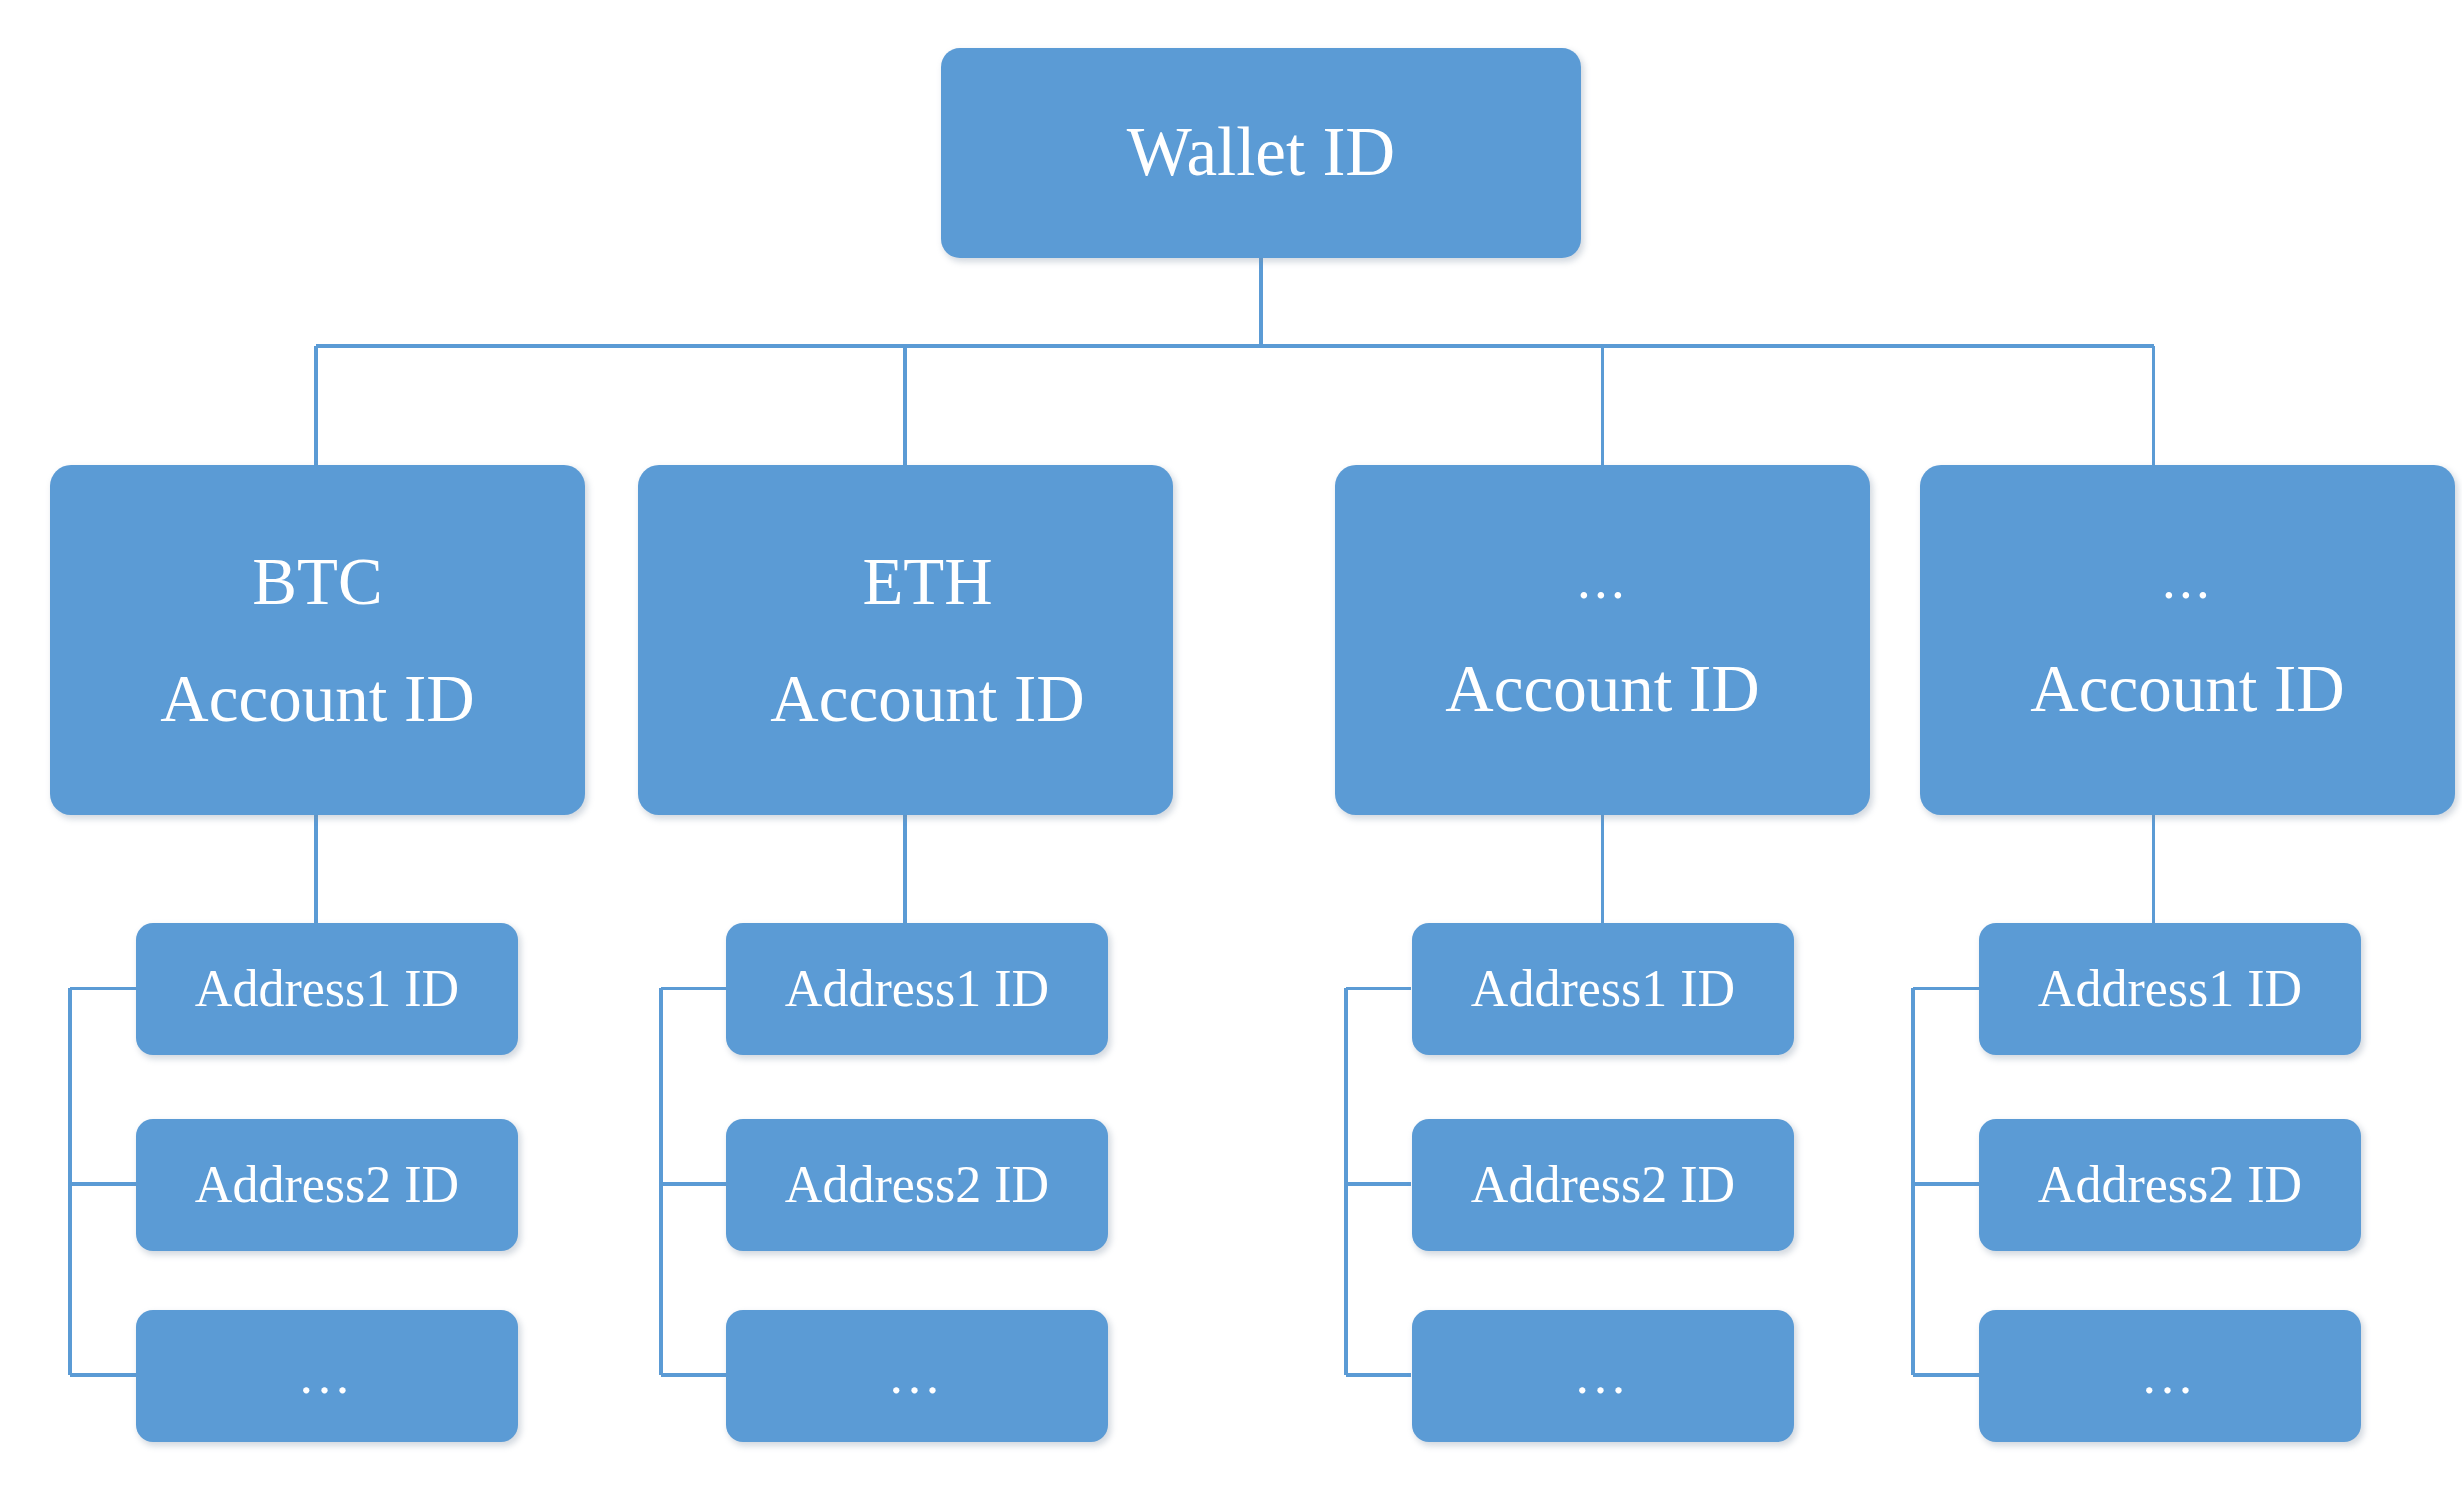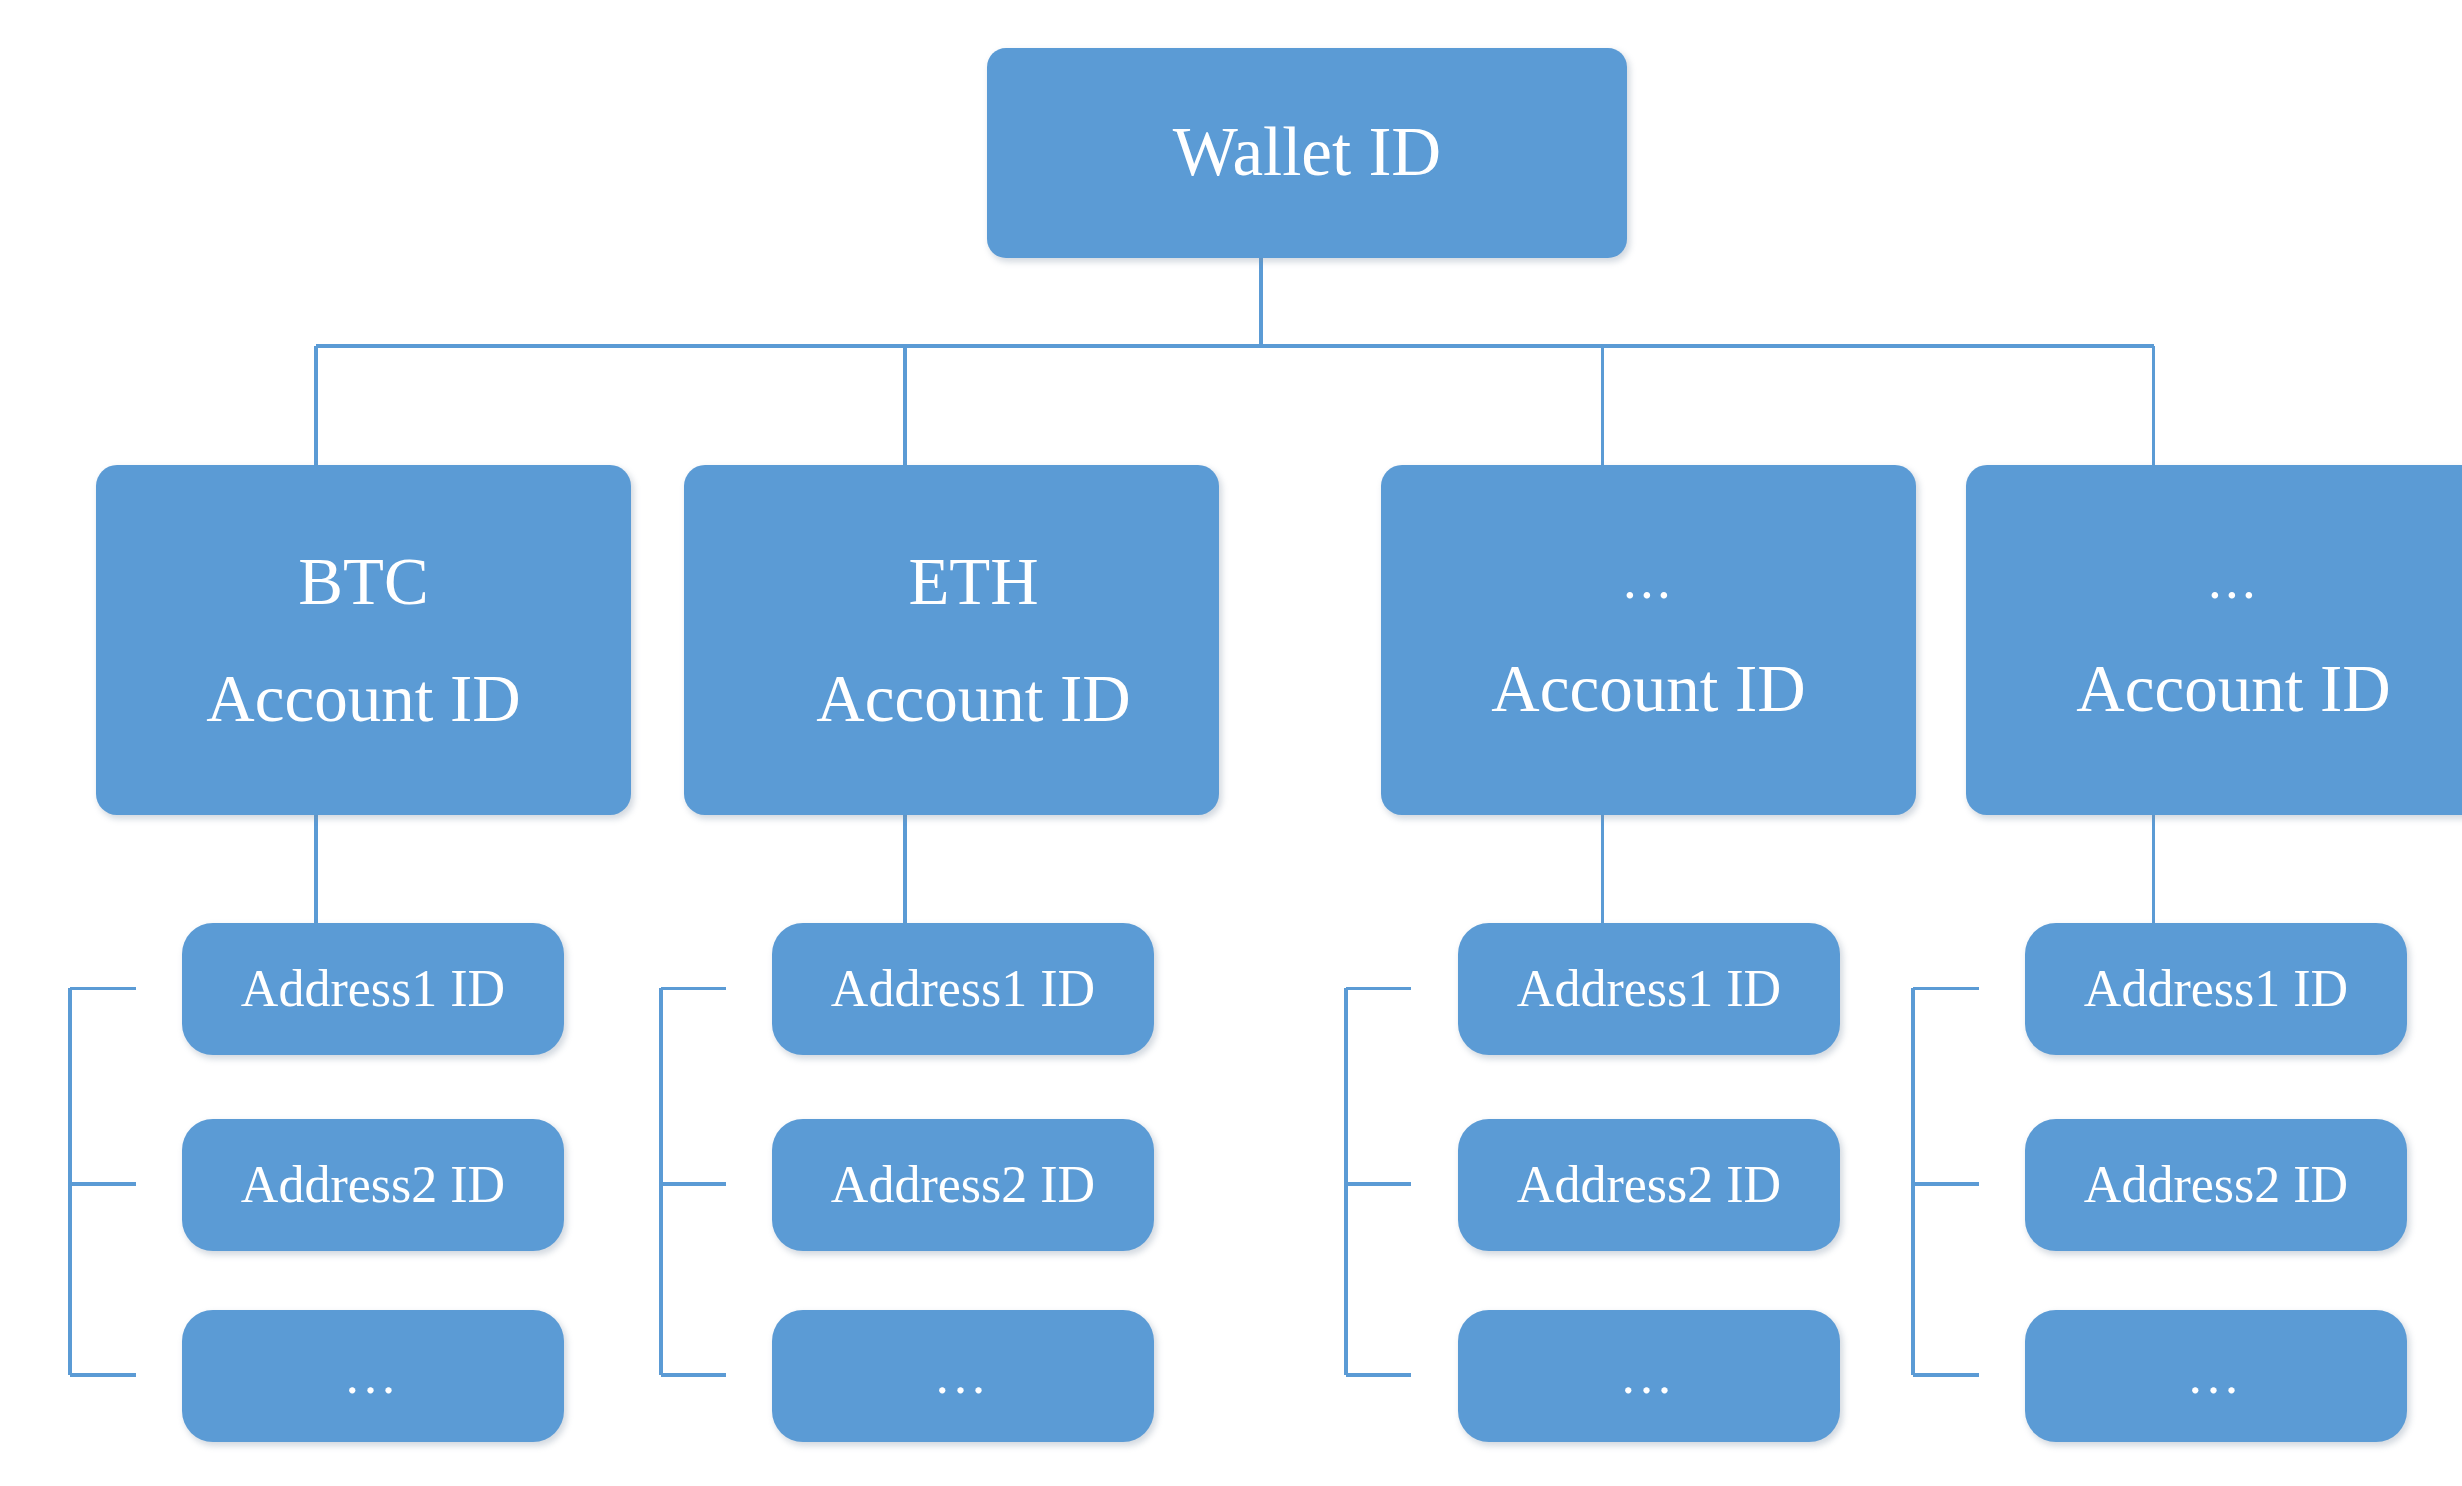--- a/index.html
+++ b/index.html
@@ -35,34 +35,33 @@
     background: #5B9BD5;
     border-radius: 17px;
     color: #ffffff;
     display: flex;
     flex-direction: column;
     align-items: center;
     justify-content: center;
     text-align: center;
     line-height: 1.12;
     box-shadow: 2.9px 3.8px 6.7px rgba(120,140,160,0.33);
-    margin-left: 46px;
     -webkit-font-smoothing: antialiased;
   }
   .node.root {
     border-radius: 19px;
     font-size: 69px;
   }
   .node.account {
     border-radius: 21px;
     font-size: 67px;
     gap: 39px;
   }
   .node.address {
-    border-radius: 31px;
+    border-radius: 17px;
     font-size: 52px;
   }
   .node .line1 { display: block; }
   .node .line2 { display: block; text-align: center; }
   
   .node.account.placeholder .line1 {
     font-size: 55px;
     letter-spacing: 0.06em;
     line-height: 0.95;
     padding-bottom: 5.7px;

